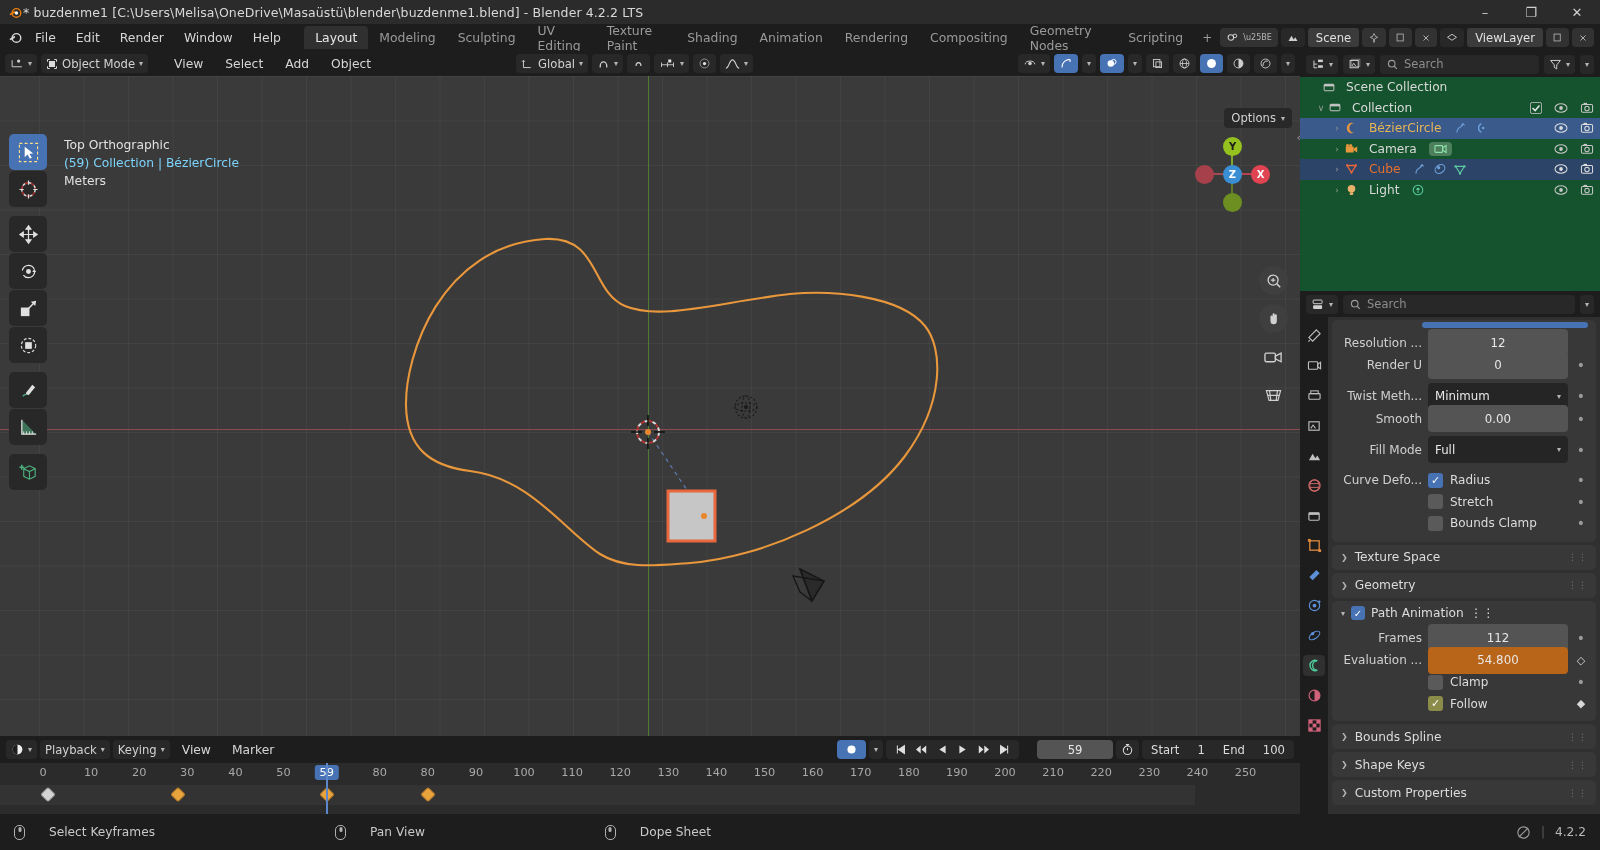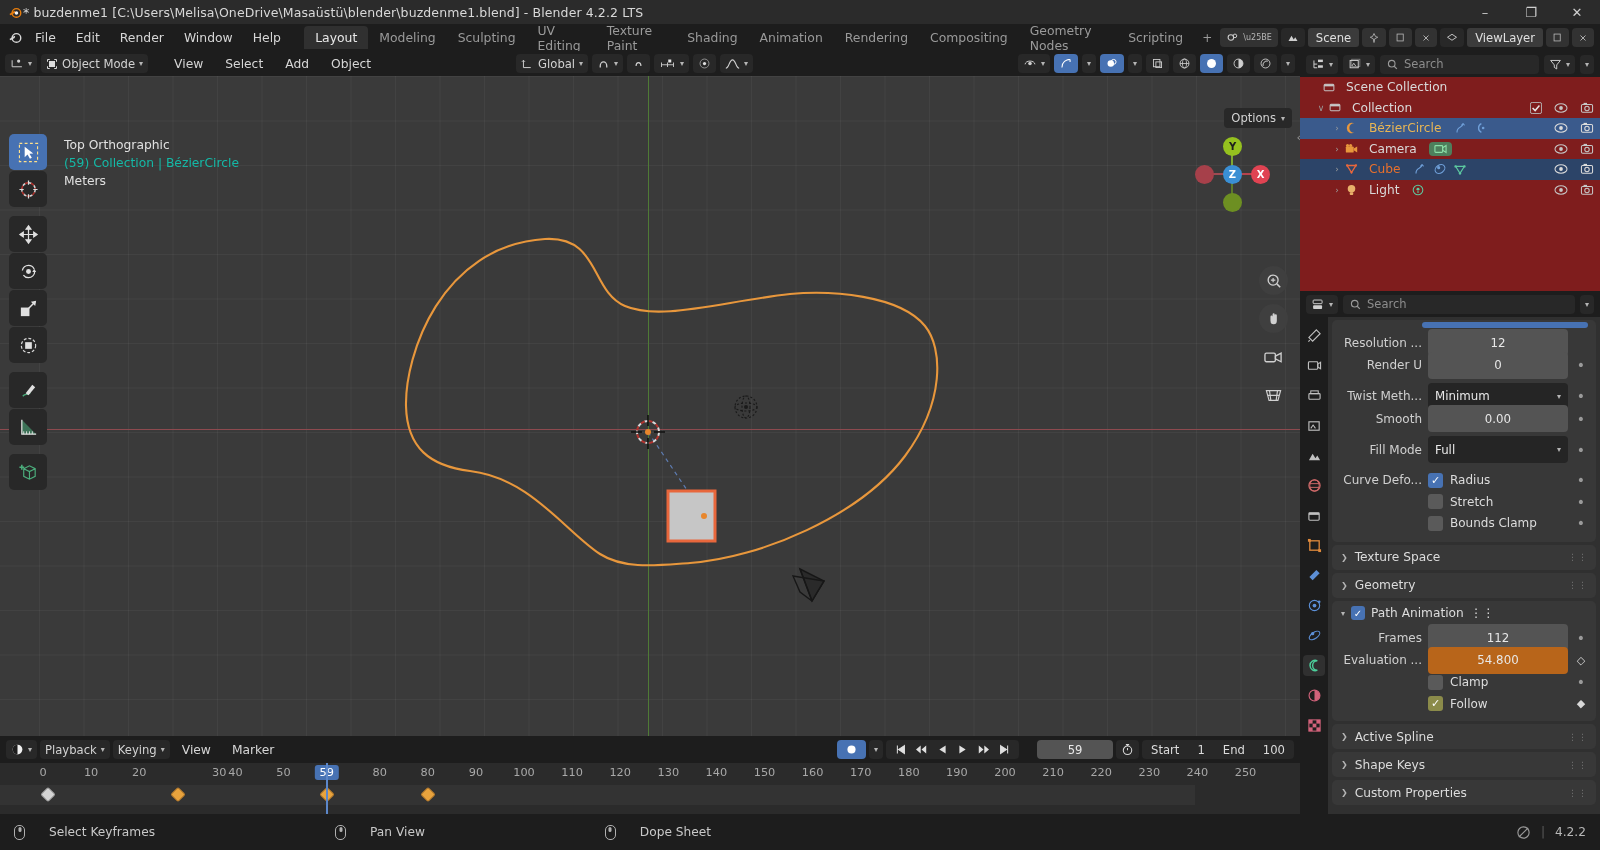--- a/index.html
+++ b/index.html
@@ -47,21 +47,21 @@
   .grid { position:absolute; inset:0;
     background-image:
       linear-gradient(to right, rgba(255,255,255,.045) 1px, transparent 1px),
       linear-gradient(to bottom, rgba(255,255,255,.045) 1px, transparent 1px);
     background-size:44.5px 44.5px; background-position:-5.5px 0px; }
   .axis-x { position:absolute; left:0; top:353px; width:1300px; height:1px; background:#8d4a4f; }
   .axis-y { position:absolute; left:648px; top:0; width:1px; height:660px; background:#4f7a36; }
 
   .vpinfo { position:absolute; left:64px; top:60px; font-size:12.3px; line-height:18px;}
   .vpinfo .l1 { color:#e0e0e0; }
-  .vpinfo .l2 { color:#14b8a6; }
+  .vpinfo .l2 { color:#7dd3fc; }
   .vpinfo .l3 { color:#e0e0e0; }
 
   .vp-options { position:absolute; right:8px; top:32px; background:#282828; border-radius:4px;
      height:20px; display:flex; align-items:center; padding:0 7px; gap:5px; font-size:11.6px; color:#d2d2d2;}
 
   
   .tools { position:absolute; left:9px; top:58px; width:38px; display:flex; flex-direction:column; gap:1px; }
   .tool { width:38px; height:36px; background:#282828; border-radius:5px; display:flex;
      align-items:center; justify-content:center; }
   .tool.sel { background:#4772b3; }
@@ -96,21 +96,21 @@
   .key.orange { background:#e8a33d; border:1px solid #b2782b; }
   .key.gray   { background:#d4d4d4; border:1px solid #9a9a9a; }
   .phline { position:absolute; top:0; width:2px; height:102px; background:#5c87c9; }
   .expander { position:absolute; left:2px; top:26px; color:#8e8e8e; font-size:10px;}
 
   
   .outliner { position:absolute; left:1300px; top:0; width:300px; height:240px; background:#1d1d1d; }
   .ohdr { height:26px; display:flex; align-items:center; gap:5px; padding:0 6px; }
   .osearch { flex:1; background:#282828; border-radius:4px; height:19px; display:flex; align-items:center;
      gap:6px; padding:0 7px; color:#8d8d8d; font-size:11.5px; }
-  .otree { position:absolute; top:26px; left:0; width:300px; height:214px; background:#7f1d1d; }
+  .otree { position:absolute; top:26px; left:0; width:300px; height:214px; background:#14532d; }
   .orow { height:20.5px; display:flex; align-items:center; font-size:12.2px; color:#d9d9d9; position:relative;}
   .orow.sel { background:#3a5a8c; }
   .orow.selA { background:#2c4468; }
   .odisc { width:14px; text-align:center; color:#9b9b9b; font-size:9px; }
   .oname { margin-left:4px; }
   .orow .right { position:absolute; right:6px; display:flex; gap:12px; align-items:center; }
   .mods { display:flex; gap:6px; margin-left:12px; align-items:center; }
 
   
   .props { position:absolute; left:1300px; top:240px; width:300px; height:574px; background:#1d1d1d;}
@@ -597,21 +597,21 @@
           </div>
         </div>
       </div>
 
       <div class="tlbody">
         <div class="expander">❯</div>
         <div class="ruler" id="ruler">
             <div class="rtick" style="left: 43px;">0</div>
             <div class="rtick" style="left: 91.1px;">10</div>
             <div class="rtick" style="left: 139.2px;">20</div>
-            <div class="rtick" style="left: 187.3px; margin-left: 32px;">30</div>
+            <div class="rtick" style="left: 187.3px;">30</div>
             <div class="rtick" style="left: 235.4px;">40</div>
             <div class="rtick" style="left: 283.5px;">50</div>
             <div class="rtick" style="left: 331.6px;">60</div>
             <div class="rtick" style="left: 379.7px;">80</div>
             <div class="rtick" style="left: 427.8px;">80</div>
             <div class="rtick" style="left: 475.9px;">90</div>
             <div class="rtick" style="left: 524px;">100</div>
             <div class="rtick" style="left: 572.1px;">110</div>
             <div class="rtick" style="left: 620.2px;">120</div>
             <div class="rtick" style="left: 668.3px;">130</div>
@@ -1090,21 +1090,21 @@
             <span style="flex:1;display:flex;align-items:center;gap:7px;">
               <span class="cb olive">✓</span>
               <span class="cblbl">Follow</span>
             </span>
             <span class="pdia">◆</span>
           </div>
         </div>
 
         <div class="sect">
           <span class="caret">❯</span>
-          <span>Active Spline</span>
+          <span>Bounds Spline</span>
           <span class="grip">⋮⋮</span>
         </div>
         <div class="sect">
           <span class="caret">❯</span>
           <span>Shape Keys</span>
           <span class="grip">⋮⋮</span>
         </div>
         <div class="sect">
           <span class="caret">❯</span>
           <span>Custom Properties</span>

